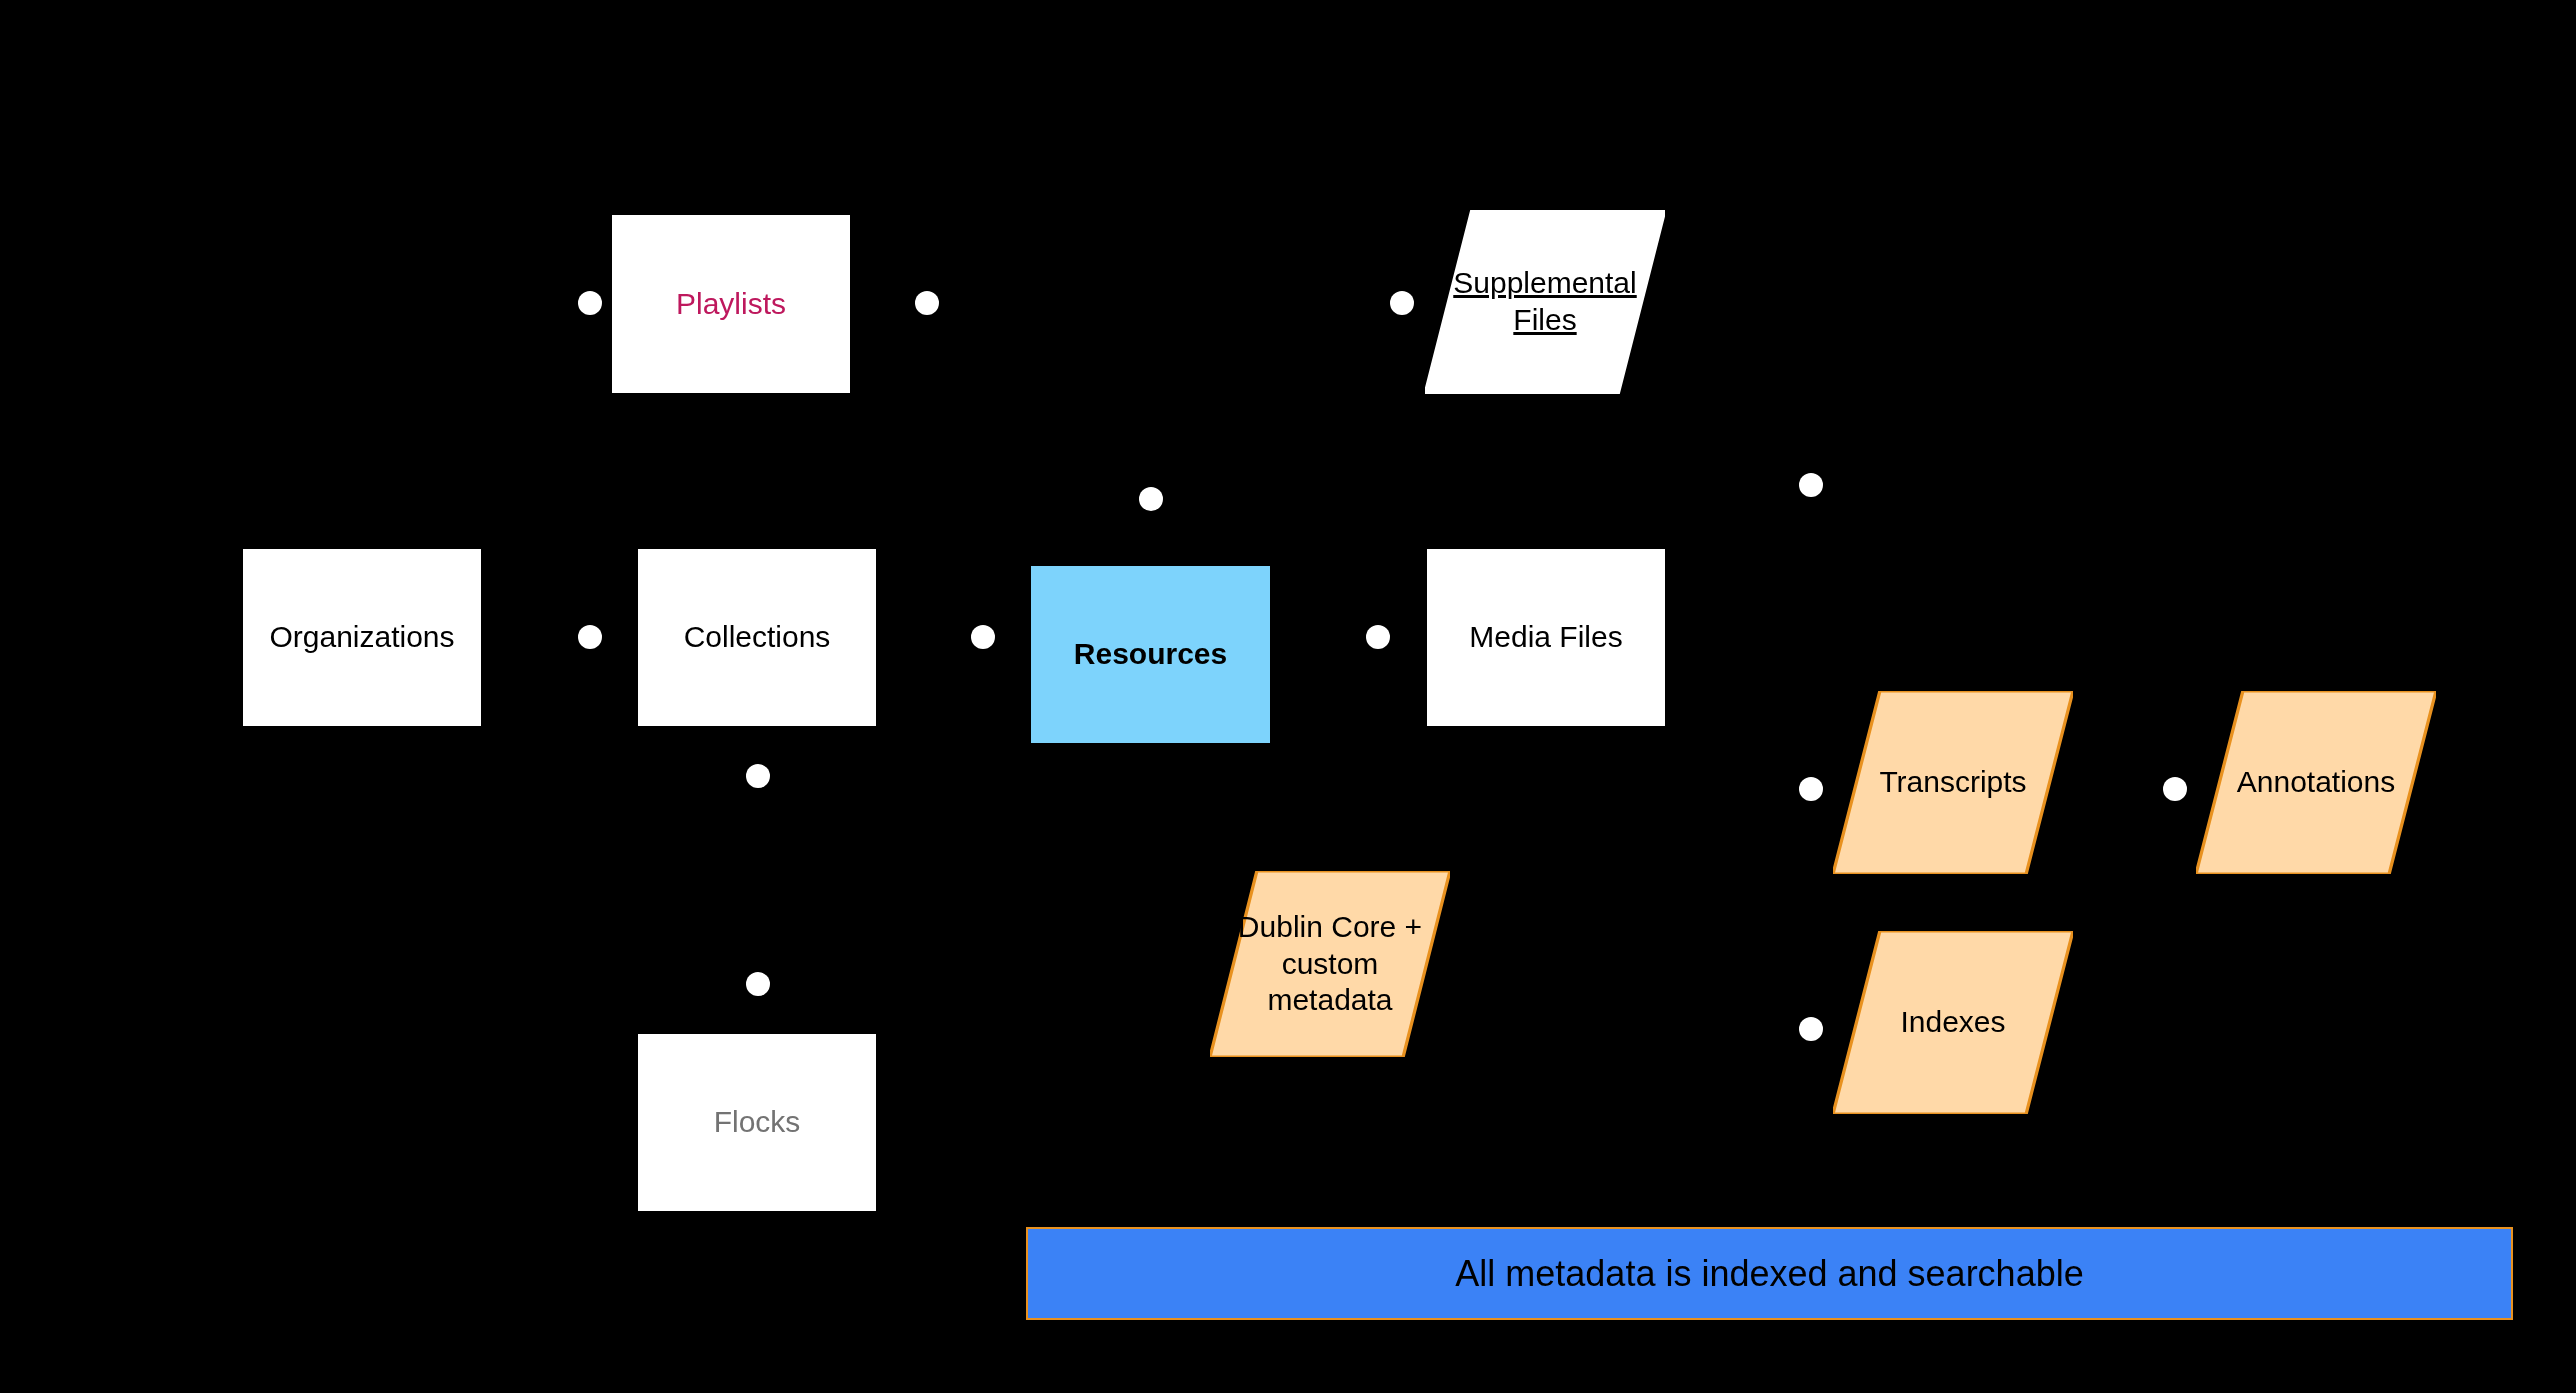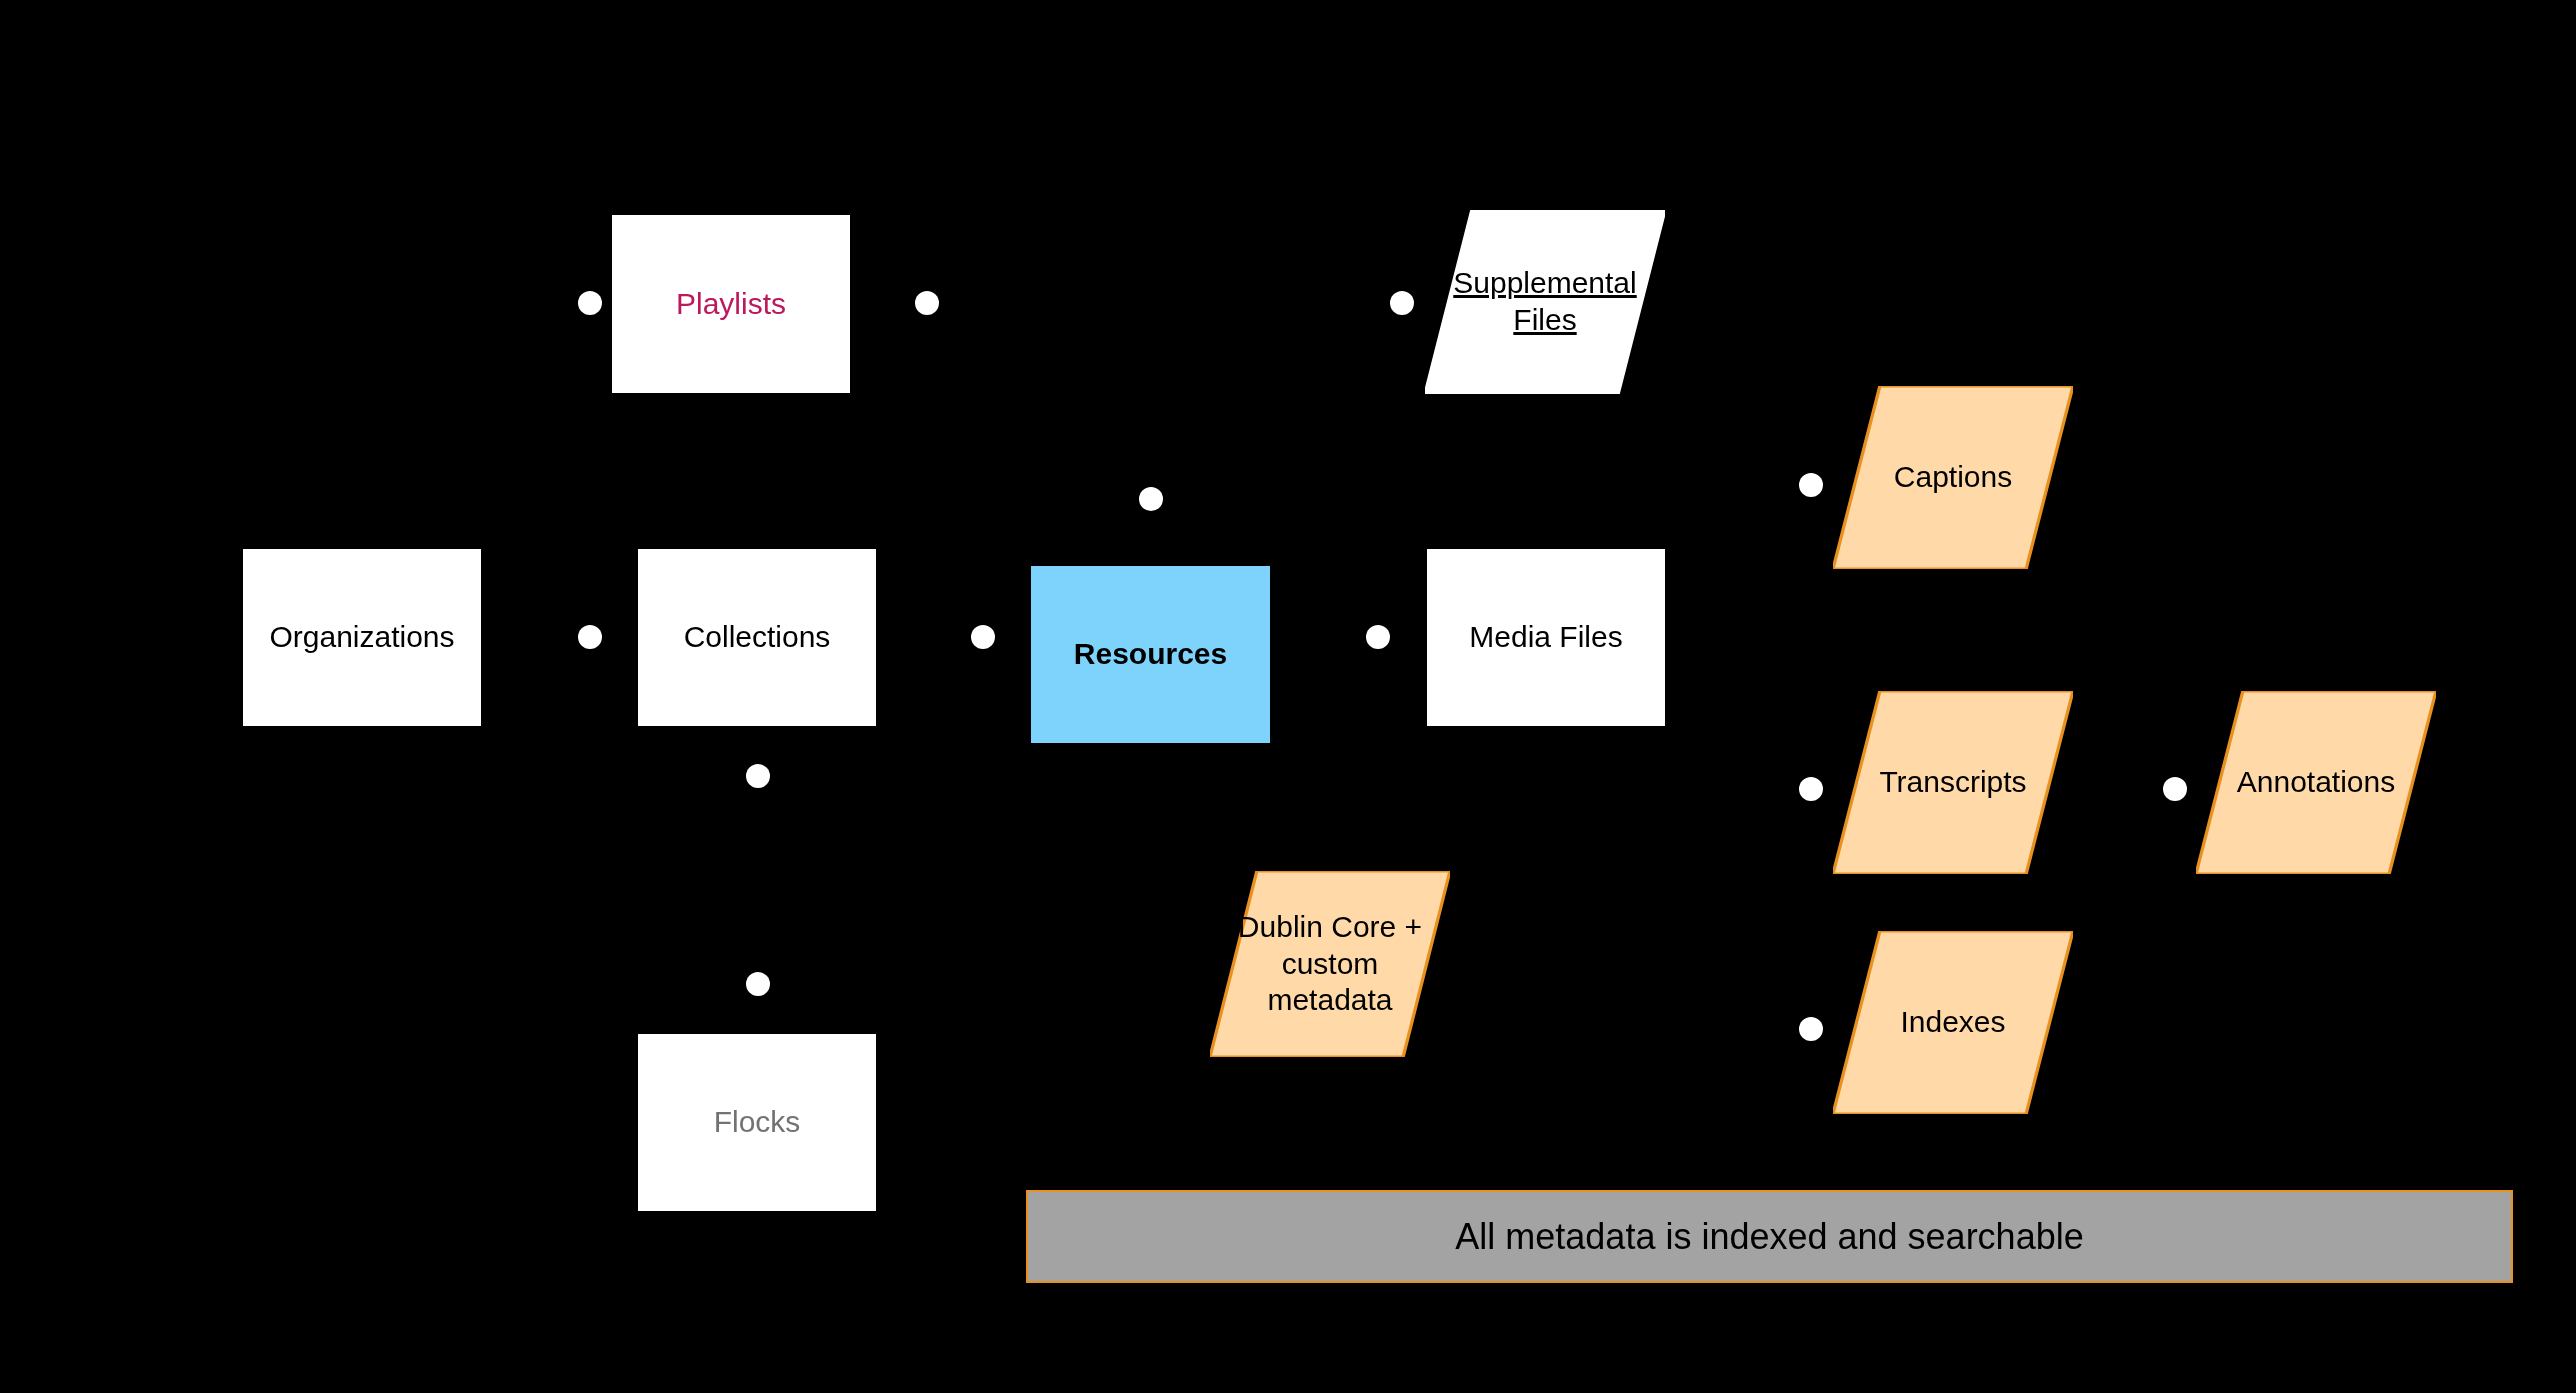--- a/index.html
+++ b/index.html
@@ -130,28 +130,20 @@
   <div class="para-wrap" id="p-supplemental_files" style="left: 1425px; top: 210px; width: 240px; height: 184px; color: rgb(0, 0, 0); text-decoration: underline;">
     <svg class="para-shape" preserveAspectRatio="none" viewBox="0 0 297 228">
         <polygon points="58,0 297,0 239,228 0,228" fill="#ffffff" stroke="#ffffff" stroke-width="4" stroke-linejoin="miter"></polygon>
       </svg>
     <div class="para-label">
       <div>Supplemental</div>
       <div>Files</div>
     </div>
   </div>
 
-  <div class="para-wrap" id="p-captions" style="left: 1833px; top: 386px; width: 240px; height: 183px; color: rgb(0, 0, 0);">
-    <svg class="para-shape" preserveAspectRatio="none" viewBox="0 0 297 226">
-        <polygon points="58,0 297,0 239,226 0,226" fill="#ffd9a8" stroke="#e8911f" stroke-width="4" stroke-linejoin="miter"></polygon>
-      </svg>
-    <div class="para-label">
-      <div>Captions</div>
-    </div>
-  </div>
 
   <div class="para-wrap" id="p-transcripts" style="left: 1833px; top: 691px; width: 240px; height: 183px; color: rgb(0, 0, 0);">
     <svg class="para-shape" preserveAspectRatio="none" viewBox="0 0 297 226">
         <polygon points="58,0 297,0 239,226 0,226" fill="#ffd9a8" stroke="#e8911f" stroke-width="4" stroke-linejoin="miter"></polygon>
       </svg>
     <div class="para-label">
       <div>Transcripts</div>
     </div>
   </div>
 
@@ -177,21 +169,21 @@
     <svg class="para-shape" preserveAspectRatio="none" viewBox="0 0 297 230">
         <polygon points="58,0 297,0 239,230 0,230" fill="#ffd9a8" stroke="#e8911f" stroke-width="4" stroke-linejoin="miter"></polygon>
       </svg>
     <div class="para-label">
       <div>Dublin Core +</div>
       <div>custom</div>
       <div>metadata</div>
     </div>
   </div>
 
-  <div class="banner" id="banner-node" style="left: 1026px; top: 1190px; width: 1487px; height: 93px; background: #a3a3a3; border-color: rgb(232, 145, 31);">
+  <div class="banner" id="banner-node" style="left: 1026px; top: 1227px; width: 1487px; height: 93px; background: #3b82f6; border-color: rgb(232, 145, 31);">
     <span>All metadata is indexed and searchable</span>
   </div>
 
   <div id="marker-host">
       <div class="marker" style="left: 578px; top: 291px; width: 24px; height: 24px; background: rgb(255, 255, 255);"></div>
       <div class="marker" style="left: 915px; top: 291px; width: 24px; height: 24px; background: rgb(255, 255, 255);"></div>
       <div class="marker" style="left: 1390px; top: 291px; width: 24px; height: 24px; background: rgb(255, 255, 255);"></div>
       <div class="marker" style="left: 1799px; top: 473px; width: 24px; height: 24px; background: rgb(255, 255, 255);"></div>
       <div class="marker" style="left: 1139px; top: 487px; width: 24px; height: 24px; background: rgb(255, 255, 255);"></div>
       <div class="marker" style="left: 578px; top: 625px; width: 24px; height: 24px; background: rgb(255, 255, 255);"></div>

